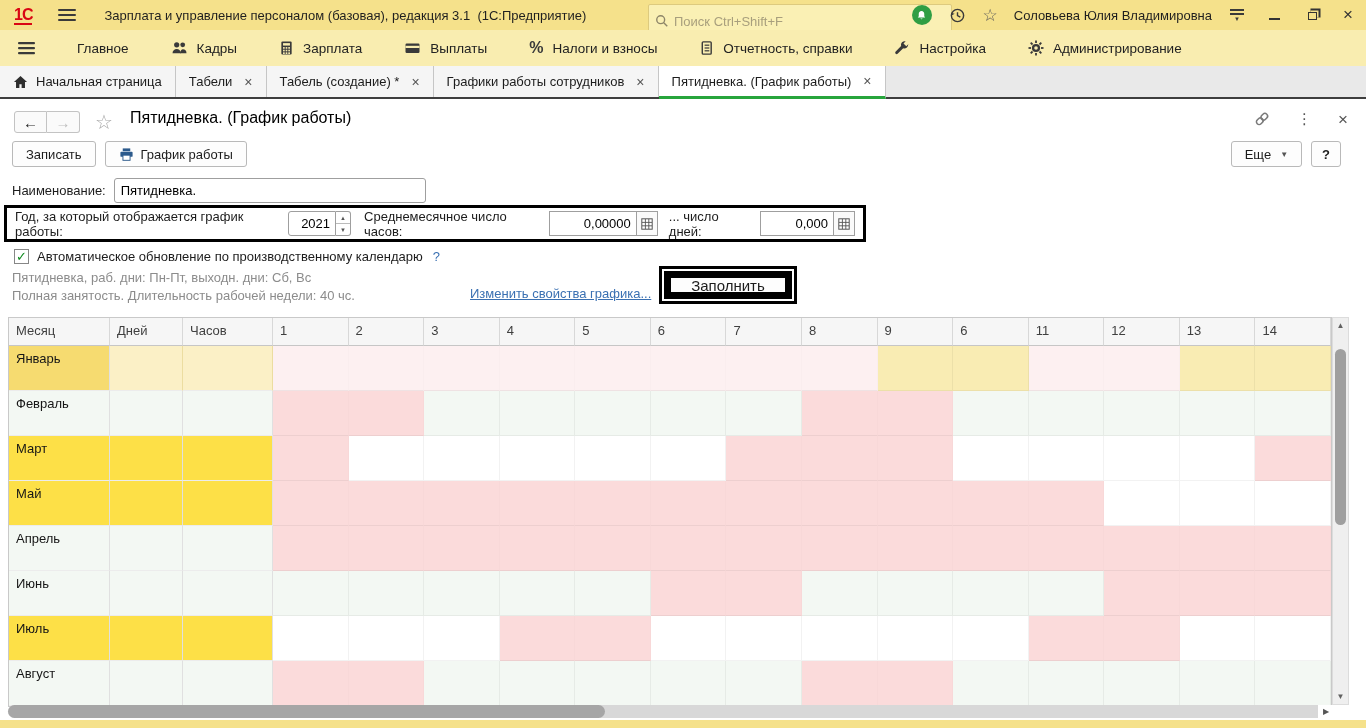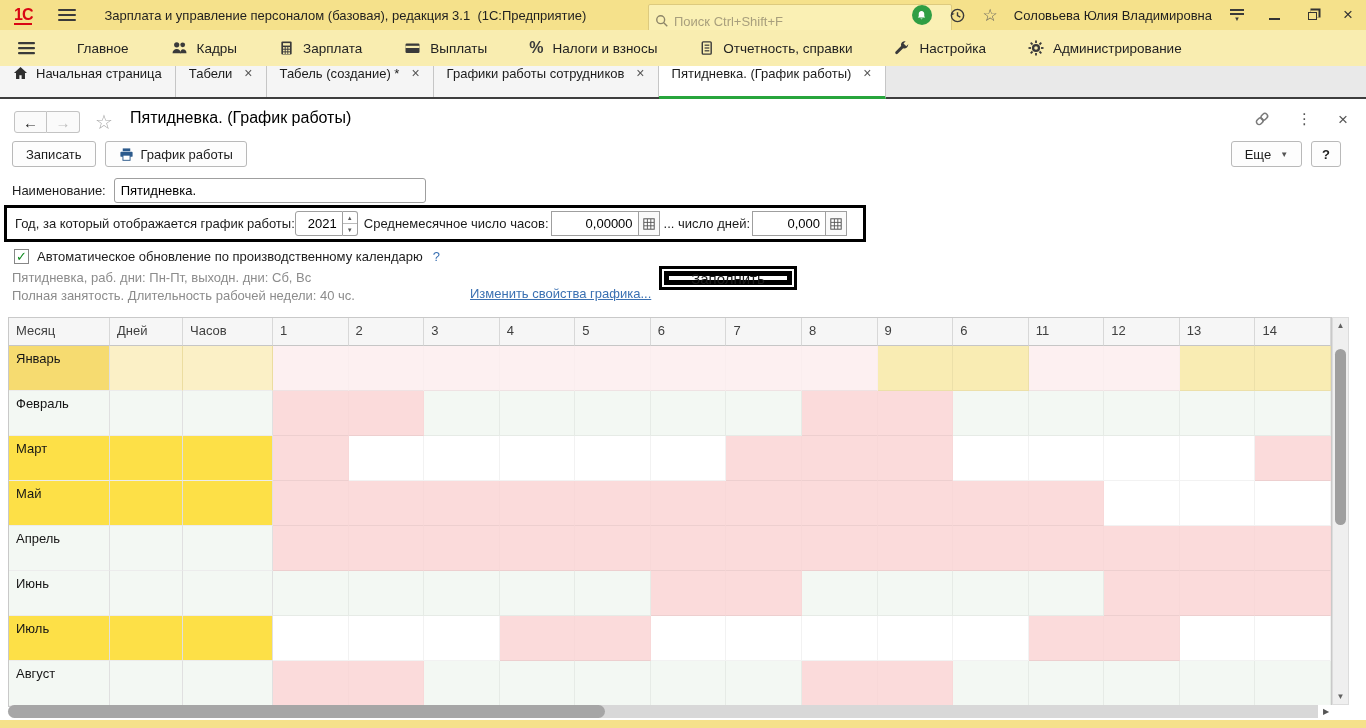--- a/index.html
+++ b/index.html
@@ -29,21 +29,21 @@
   .win-restore i { display:block; width:9px; height:8px; border:1.5px solid #333; box-shadow:2px -2px 0 -0.5px #f5e18b, 3px -3px 0 0.5px #333; margin-top:2px; }
   .win-close { font-size:17px; color:#333; margin-right:10px; margin-left:20px; }
 
   
   .menubar { position:absolute; left:0; top:30px; width:1366px; height:36px; background:#f9edb0; display:flex; align-items:center; padding-left:18px; gap:42px; }
   .menu-item { display:flex; align-items:center; gap:9px; cursor:pointer; font-size:13.5px; color:#222; white-space:nowrap; }
   .menu-item .pct { font-weight:bold; font-size:16px; color:#3a3a3a; }
 
   
   .tabbar { position:absolute; left:0; top:66px; width:1366px; height:33px; background:#e9e9e9; border-bottom:2px solid #3e3e3e; display:flex; }
-  .tab { height:31px; background:#f5f5f5; border-right:1px solid #c6c6c6; display:flex; align-items:flex-start; padding:0 13px; gap:8px; font-size:13px; color:#1c1c1c; cursor:pointer; white-space:nowrap; }
+  .tab { height:31px; background:#f5f5f5; border-right:1px solid #c6c6c6; display:flex; align-items:center; padding:0 13px; gap:8px; font-size:13px; color:#1c1c1c; cursor:pointer; white-space:nowrap; }
   .tab.active { background:#fff; border-bottom:3px solid #27a53c; height:33px; }
   .tab .close-x { color:#555; font-size:14px; margin-left:4px; line-height:1; }
 
   
   .form { position:absolute; left:0; top:99px; width:1366px; height:621px; background:#fff; }
   .bottombar { position:absolute; left:0; top:720px; width:1366px; height:8px; background:#f5e18b; }
 
   .navbtns { left:14px; top:12px; display:flex; }
   .navbtn { width:33px; height:22px; background:#fafafa; border:1px solid #c3c3c3; display:flex; align-items:center; justify-content:center; font-size:15px; cursor:pointer; }
   .navbtn.back { border-radius:3px 0 0 3px; color:#222; }
@@ -60,39 +60,39 @@
   .btn .caret { font-size:8px; color:#555; margin-left:2px; }
   .btn.help { font-weight:bold; padding:0 10px; }
   .tb-far { right:25px; top:42px; display:flex; gap:9px; }
 
   .name-row { left:12px; top:79px; display:flex; align-items:center; }
   .fld-label { color:#1c1c1c; }
   .txt-input { height:25px; border:1px solid #9f9f9f; border-radius:3px; padding:0 6px; font-size:13px; font-family:inherit; color:#000; outline:none; background:#fff; }
   .name-row .txt-input { width:312px; margin-left:8px; }
 
   .black-frame { border:3px solid #000; }
-  .year-row { left:4px; top:106px; width:862px; height:37px; display:flex; align-items:center; padding:4px 8px; gap:0; background:#fff; }
+  .year-row { left:4px; top:106px; width:862px; height:37px; display:flex; align-items:center; padding:4px 8px; gap:7px; background:#fff; }
   .num-input { height:25px; border:1px solid #9f9f9f; padding:0 5px; font-size:13px; font-family:Liberation Sans, sans-serif; text-align:right; outline:none; background:#fff; }
   .year-input { width:48px; border-radius:3px 0 0 3px; }
   .spinner { width:15px; height:25px; border:1px solid #9f9f9f; border-left:none; border-radius:0 3px 3px 0; display:flex; flex-direction:column; cursor:pointer; }
   .spinner span { flex:1; display:flex; align-items:center; justify-content:center; font-size:6px; color:#555; }
   .spinner span:first-child { border-bottom:1px solid #bbb; }
   .calc-btn { width:21px; height:25px; border:1px solid #9f9f9f; border-left:none; background:#fafafa; display:flex; align-items:center; justify-content:center; cursor:pointer; }
   .hours-input { width:88px; margin-left:2px; }
   .days-input { width:74px; margin-left:2px; }
 
   .chk-row { left:14px; top:150px; display:flex; align-items:center; gap:8px; }
   .checkbox { width:15px; height:15px; border:1px solid #878787; background:#fff; display:flex; align-items:center; justify-content:center; cursor:pointer; }
   .checkbox b { color:#0e8a1e; font-size:13px; line-height:12px; }
   .hint-q { color:#3a70b2; margin-left:2px; cursor:pointer; }
 
   .sched-info { left:12px; top:170px; color:#8c8c8c; line-height:18px; }
   .edit-link { left:470px; top:187px; color:#3a70b2; text-decoration:underline; cursor:pointer; }
   .fill-frame { left:659px; top:167px; padding:2px; background:#fff; }
-  .fill-btn { width:128px; height:14px; border:5px solid #000000; background:#fdfdfd; font-size:15px; display:flex; align-items:center; justify-content:center; cursor:pointer; }
+  .fill-btn { width:128px; height:28px; border:7px solid #000000; background:#fdfdfd; font-size:15px; display:flex; align-items:center; justify-content:center; cursor:pointer; }
 
   
   .sched-table { left:8px; top:218px; width:1324px; border:1px solid #c9c9c9; }
   .trow { display:grid; grid-template-columns:101px 73px 90px repeat(14,1fr); height:45px; }
   .trow.thead { height:28px; }
   .hcell { background:#f6f6f6; border-right:1px solid #d8d8d8; border-bottom:1px solid #c6c6c6; color:#3f3f3f; padding:5px 0 0 7px; font-size:13px; }
   .mcell,.metacell { border-right:1px solid #e0e0e0; border-bottom:1px solid #ececec; padding:5px 0 0 7px; background:#fde047; color:#161616; }
   .dcell { border-right:1px solid rgba(0,0,0,.05); border-bottom:1px solid rgba(0,0,0,.05); background:#fff; cursor:cell; }
   .trow.stripe .mcell, .trow.stripe .metacell, .trow.stripe .dcell { background:#f3f8f3; }
   .dcell.nw { background:#fbdbdb !important; border-right-color:rgba(0,0,0,.012); }

